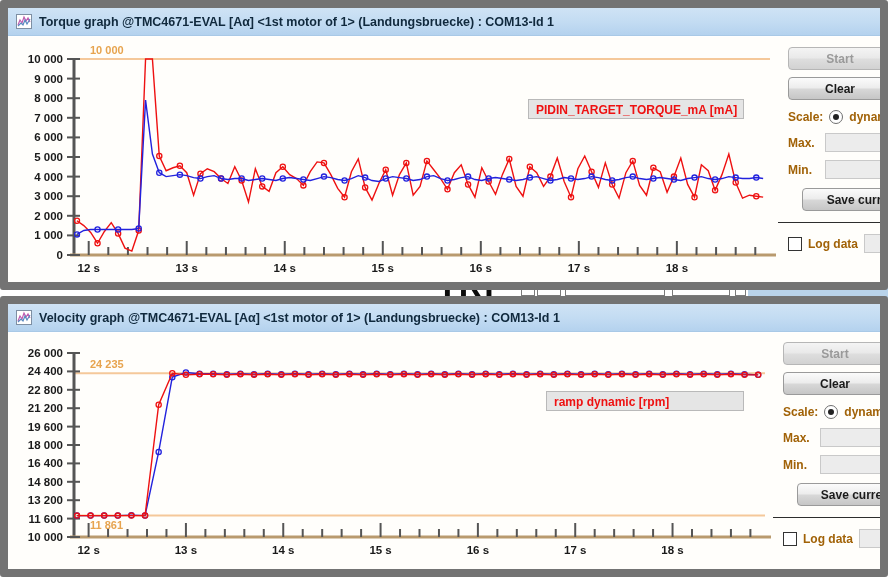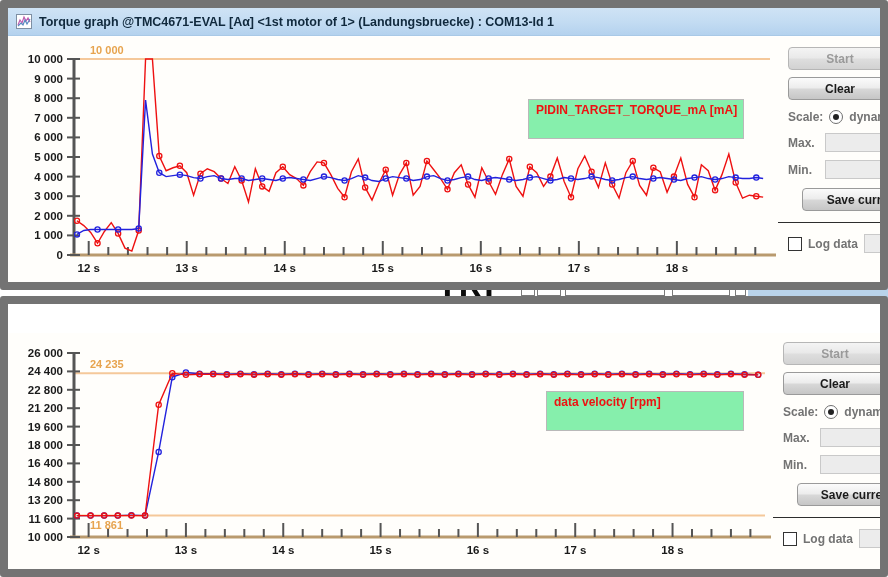--- a/index.html
+++ b/index.html
@@ -31,35 +31,35 @@
   .chart-icon{width:16px;height:15px;flex:none;display:block;}
 
   
   .plot-wrap{position:absolute;}
   .plot-svg{display:block;}
   .ylab{font-size:11.5px;fill:#1a1a1a;font-family:"Liberation Sans",sans-serif;text-anchor:end;}
   .xlab{font-size:11.5px;fill:#1a1a1a;font-family:"Liberation Sans",sans-serif;text-anchor:middle;}
   .reflab{font-size:11px;fill:#e7a44f;font-family:"Liberation Sans",sans-serif;}
 
   
-  .legend{position:absolute;background:#86efac;border:1px solid #b9b9b9;
-          padding:3px 7px 20px 7px;box-sizing:border-box;line-height:15px;white-space:nowrap;}
+  .legend{position:absolute;background:#e5e5e5;border:1px solid #b9b9b9;
+          padding:3px 7px 0 7px;box-sizing:border-box;line-height:15px;white-space:nowrap;}
   .legend div{font-size:12px;}
 
   
   .ctrl{position:absolute;top:0;bottom:0;right:0;background:#fffefb;padding-left:10px;box-sizing:border-box;}
   .btn{height:23px;box-sizing:border-box;border:1px solid #9a9a9a;border-radius:4px;
        background:linear-gradient(to bottom,#fbfbfb 0%,#ececec 48%,#d8d8d8 52%,#c6c6c6 100%);
        font-size:12px;color:#1b1b1b;display:flex;align-items:center;justify-content:center;
        font-family:"Liberation Sans",sans-serif;}
   .btn.disabled{color:#9a9a9a;
        background:linear-gradient(to bottom,#f4f4f4 0%,#e9e9e9 48%,#dedede 52%,#d2d2d2 100%);
        border-color:#b6b6b6;}
   .row{display:flex;align-items:center;gap:6px;}
-  .lbl{font-size:12px;color:#737373;white-space:nowrap;}
+  .lbl{font-size:12px;color:#a16207;white-space:nowrap;}
   .tfield{height:19px;background:#ececec;border:1px solid #c9c9c9;box-sizing:border-box;}
   .radio{width:12px;height:12px;border-radius:50%;border:1px solid #6f6f6f;background:#fff;
          display:inline-block;position:relative;flex:none;}
   .radio::after{content:"";position:absolute;left:3px;top:3px;width:6px;height:6px;border-radius:50%;background:#222;}
   .cbox{width:12px;height:12px;border:1px solid #333;background:#fff;display:inline-block;flex:none;}
   .sep{height:0;border-top:1px solid #2d2d2d;}
 </style>
 </head>
 <body>
 
@@ -270,20 +270,28 @@
           <span class="cbox"></span>
           <span class="lbl">Log data</span>
           <span class="tfield" style="width:34px;"></span>
         </div>
       </div>
     </div>
   </div>
 
   <div class="panel" style="left:0px;top:296px;width:888px;height:281px;">
 
+    <div class="panel-title">
+      <svg class="chart-icon" viewBox="0 0 16 15">
+        <rect x="0.5" y="0.5" width="15" height="14" fill="#ffffff" stroke="#7e8fa3"></rect>
+        <polyline points="2,11 4,6 6,9 8,3 10,7 12,4 14,8" fill="none" stroke="#c05ab0" stroke-width="1.2"></polyline>
+        <polyline points="2,12 5,9 7,11 9,6 11,10 14,5" fill="none" stroke="#5a8ac0" stroke-width="1.2"></polyline>
+      </svg>
+      <span class="t-text">Velocity graph @TMC4671-EVAL [Aα] &lt;1st motor of 1&gt; (Landungsbruecke) : COM13-Id 1</span>
+    </div>
 
     <div class="panel-body" style="top:29px;">
       <div class="plot-wrap" style="left:0px;top:0px;">
         <svg class="plot-svg" id="svg-velocity" width="765" height="249" viewBox="0 0 765 249">
             <line x1="66" y1="40.29750000000001" x2="757" y2="40.29750000000001" stroke="#f5c89a" stroke-width="2"></line>
             <text x="82" y="35.29750000000001" class="reflab">24 235</text>
             <line x1="66" y1="182.5985" x2="757" y2="182.5985" stroke="#f5c89a" stroke-width="2"></line>
             <text x="82" y="195.5985" class="reflab">11 861</text>
             <line x1="66" y1="19" x2="66" y2="205" stroke="#555" stroke-width="3"></line>
             <line x1="62" y1="204" x2="763" y2="204" stroke="#b99a6e" stroke-width="3"></line>
@@ -459,21 +467,21 @@
               <circle cx="695.6859154929579" cy="41.27499999999999" r="2.6" fill="none" stroke="#ee1111" stroke-width="1.3"></circle>
               <circle cx="709.3112676056339" cy="41.85000000000001" r="2.6" fill="none" stroke="#ee1111" stroke-width="1.3"></circle>
               <circle cx="722.9366197183101" cy="41.27499999999999" r="2.6" fill="none" stroke="#ee1111" stroke-width="1.3"></circle>
               <circle cx="736.5619718309858" cy="41.85000000000001" r="2.6" fill="none" stroke="#ee1111" stroke-width="1.3"></circle>
               <circle cx="750.187323943662" cy="41.85000000000001" r="2.6" fill="none" stroke="#ee1111" stroke-width="1.3"></circle>
             </g>
           </svg>
       </div>
 
       <div class="legend" style="left:538px;top:58px;width:198px;">
-        <div style="color:#ee1111;">data velocity [rpm]</div>
+        <div style="color:#ee1111;">ramp dynamic [rpm]</div>
       </div>
 
       <div class="ctrl" style="left:765px;width:123px;">
         <div class="btn disabled" style="margin-top:9px;width:104px;">Start</div>
         <div class="btn" style="margin-top:7px;width:104px;">Clear</div>
 
         <div class="row" style="margin-top:10px;">
           <span class="lbl">Scale:</span>
           <span class="radio"></span>
           <span class="lbl">dynamic</span>

